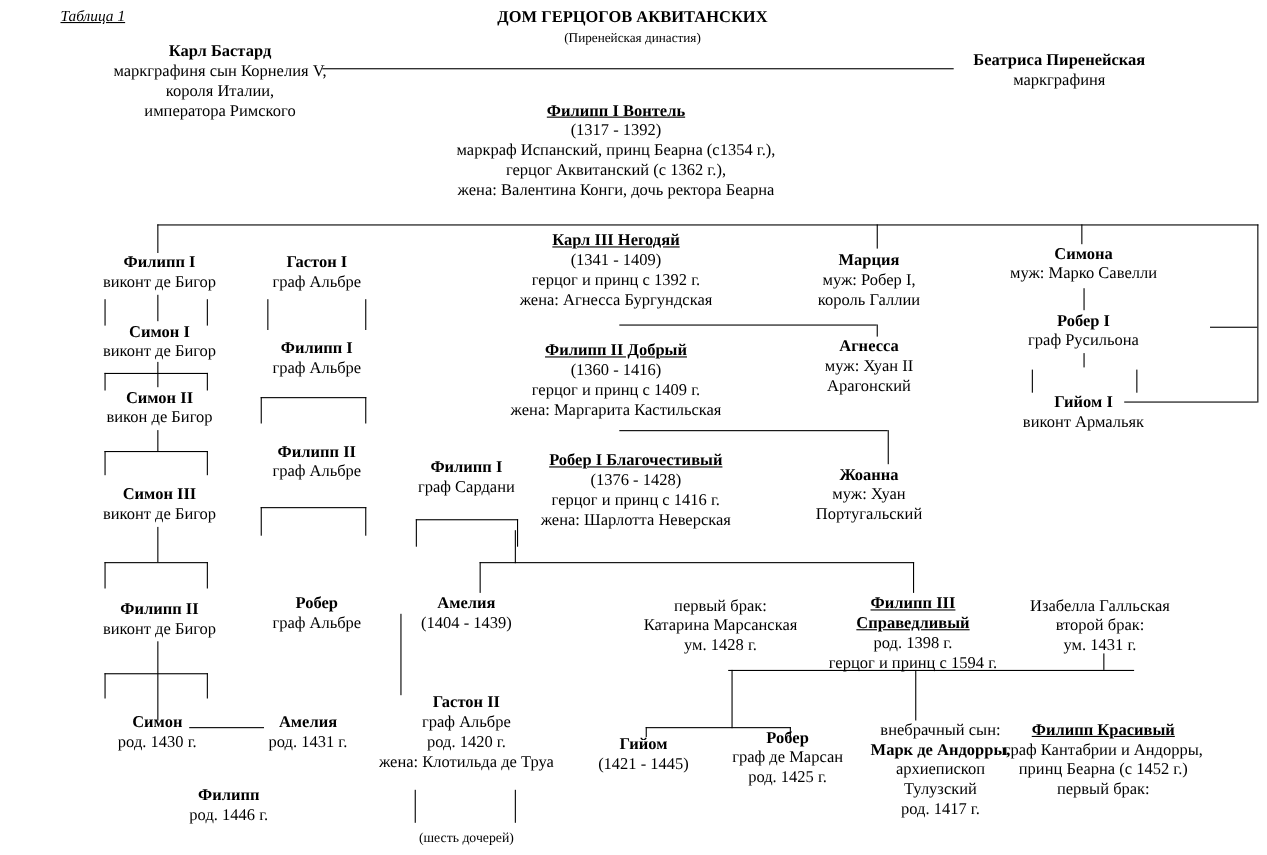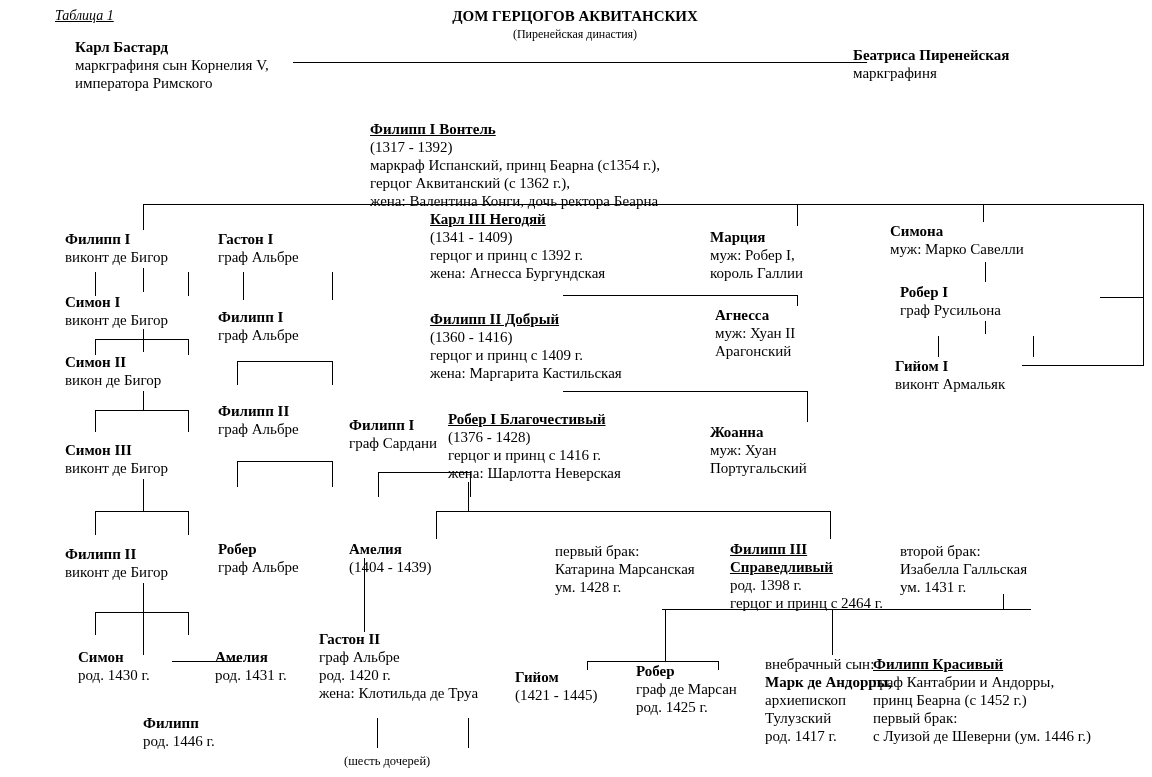--- a/index.html
+++ b/index.html
@@ -10,21 +10,21 @@
   }
   .stage{position:absolute;left:0;top:0;width:1152px;height:777px;}
   .table-label{
     position:absolute;left:55px;top:8px;
     font-style:italic;text-decoration:underline;font-size:14px;
   }
   .title-block{position:absolute;left:375px;top:7px;width:400px;text-align:center;}
   .title{font-weight:bold;font-size:15px;line-height:18px;}
   .subtitle{font-size:12px;line-height:18px;}
   .node{
-    position:absolute;
+    position:absolute;text-align:center;
     font-size:15px;line-height:18px;white-space:nowrap;
   }
   .nline{display:block;}
   .nline.b{font-weight:bold;}
   .nline.u{text-decoration:underline;}
   .nline.s{font-size:12.5px;}
   .cline{position:absolute;background:#000000;}
 </style>
 </head>
 <body>
@@ -32,27 +32,28 @@
 <div class="stage">
   <div class="table-label">Таблица 1</div>
   <div class="title-block">
     <div class="title">ДОМ ГЕРЦОГОВ АКВИТАНСКИХ</div>
     <div class="subtitle">(Пиренейская династия)</div>
   </div>
 
 <div class="node" style="left: 75px; top: 38px; width: 250px;">
       <span class="nline b">Карл Бастард</span>
       <span class="nline">маркграфиня сын Корнелия V,</span>
+      <span class="nline">короля Италии,</span>
       <span class="nline">императора Римского</span>
     </div>
     <div class="node" style="left: 853px; top: 46px; width: 220px;">
       <span class="nline b">Беатриса Пиренейская</span>
       <span class="nline">маркграфиня</span>
     </div>
-    <div class="node" style="left: 370px; top: 92px; width: 380px; margin-top: 28px;">
+    <div class="node" style="left: 370px; top: 92px; width: 380px;">
       <span class="nline b u">Филипп I Вонтель</span>
       <span class="nline">(1317 - 1392)</span>
       <span class="nline">маркраф Испанский, принц Беарна (с1354 г.),</span>
       <span class="nline">герцог Аквитанский (с 1362 г.),</span>
       <span class="nline">жена: Валентина Конги, дочь ректора Беарна</span>
     </div>
     <div class="node" style="left: 65px; top: 230px; width: 160px;">
       <span class="nline b">Филипп I</span>
       <span class="nline">виконт де Бигор</span>
     </div>
@@ -143,25 +144,25 @@
     </div>
     <div class="node" style="left: 555px; top: 542px; width: 200px;">
       <span class="nline">первый брак:</span>
       <span class="nline">Катарина Марсанская</span>
       <span class="nline">ум. 1428 г.</span>
     </div>
     <div class="node" style="left: 730px; top: 540px; width: 200px;">
       <span class="nline b u">Филипп III</span>
       <span class="nline b u">Справедливый</span>
       <span class="nline">род. 1398 г.</span>
-      <span class="nline">герцог и принц с 2464 г.</span>
+      <span class="nline">герцог и принц с 1594 г.</span>
     </div>
     <div class="node" style="left: 900px; top: 542px; width: 200px;">
+      <span class="nline">Изабелла Галльская</span>
       <span class="nline">второй брак:</span>
-      <span class="nline">Изабелла Галльская</span>
       <span class="nline">ум. 1431 г.</span>
     </div>
     <div class="node" style="left: 78px; top: 648px; width: 130px;">
       <span class="nline b">Симон</span>
       <span class="nline">род. 1430 г.</span>
     </div>
     <div class="node" style="left: 215px; top: 648px; width: 130px;">
       <span class="nline b">Амелия</span>
       <span class="nline">род. 1431 г.</span>
     </div>
@@ -185,21 +186,20 @@
       <span class="nline b">Марк де Андорры,</span>
       <span class="nline">архиепископ</span>
       <span class="nline">Тулузский</span>
       <span class="nline">род. 1417 г.</span>
     </div>
     <div class="node" style="left: 873px; top: 655px; width: 260px;">
       <span class="nline b u">Филипп Красивый</span>
       <span class="nline">граф Кантабрии и Андорры,</span>
       <span class="nline">принц Беарна (с 1452 г.)</span>
       <span class="nline">первый брак:</span>
-      <span class="nline">с Луизой де Шеверни (ум. 1446 г.)</span>
     </div>
     <div class="node" style="left: 143px; top: 714px; width: 130px;">
       <span class="nline b">Филипп</span>
       <span class="nline">род. 1446 г.</span>
     </div>
     <div class="node" style="left: 344px; top: 752px; width: 160px;">
       <span class="nline s">(шесть дочерей)</span>
     </div>
     <div class="cline" style="left: 293px; top: 62px; width: 574px; height: 1px; background: rgb(0, 0, 0);"></div>
     <div class="cline" style="left: 143px; top: 204px; width: 1001px; height: 1px; background: rgb(0, 0, 0);"></div>

